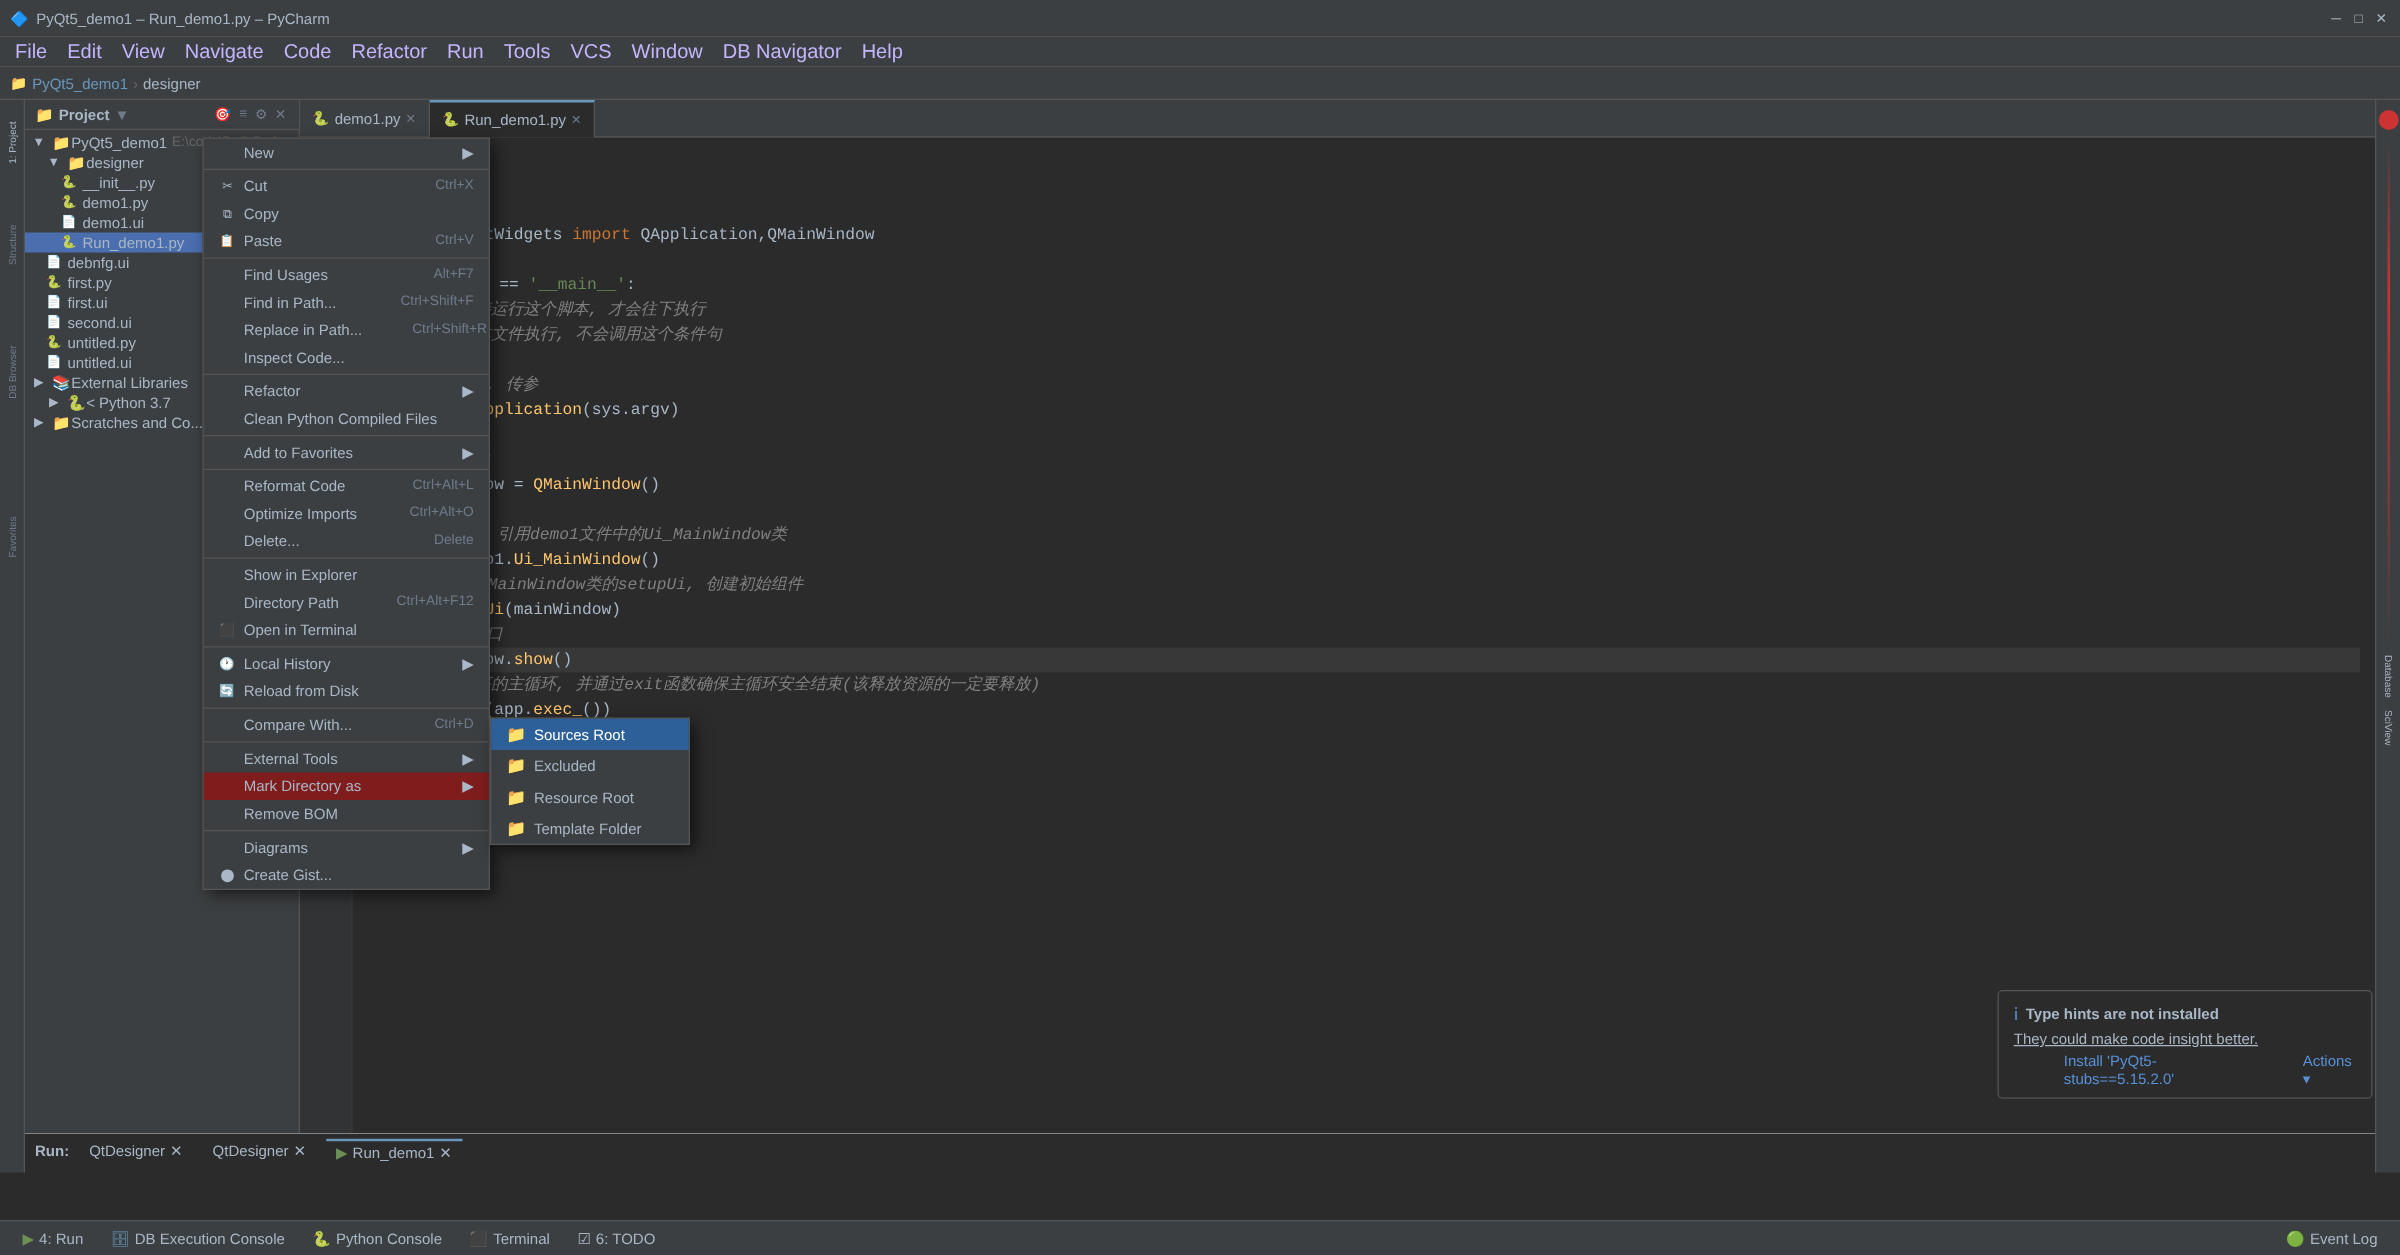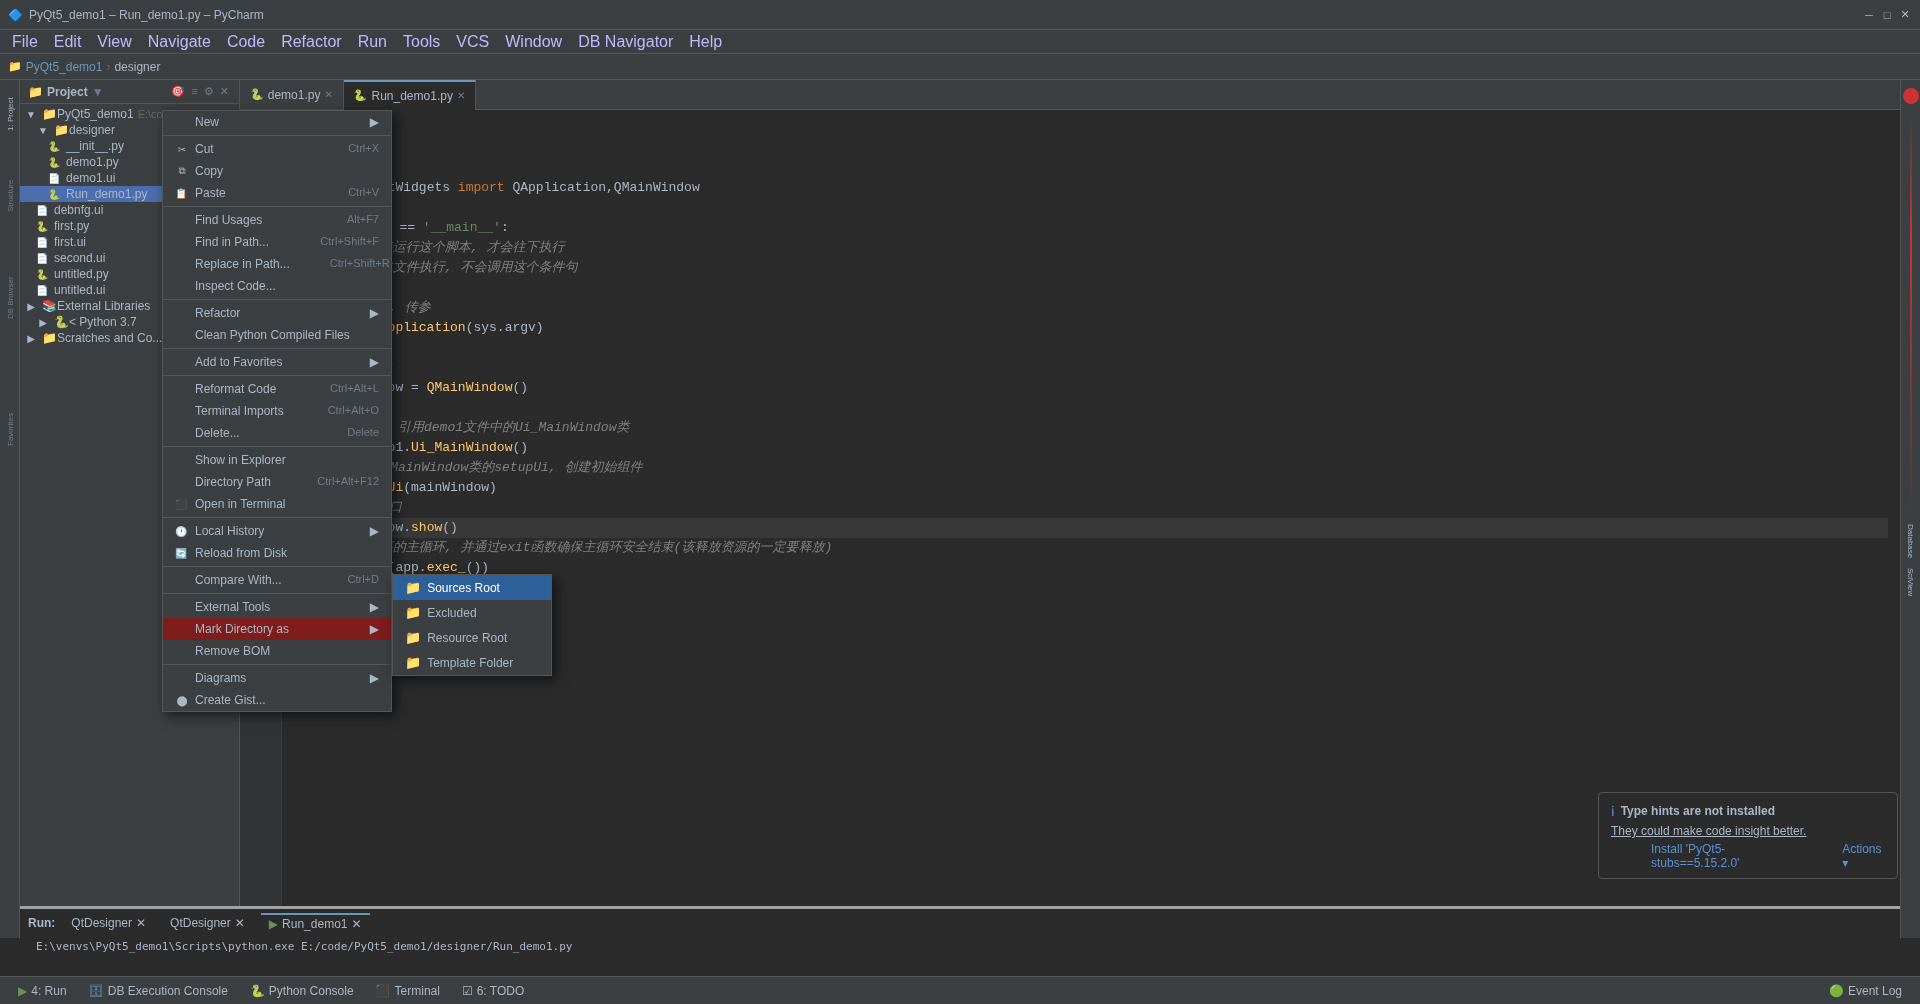--- a/index.html
+++ b/index.html
@@ -395,21 +395,21 @@
   <div class="ctx-item">
     <div class="ctx-item-left">
         <span class="ctx-icon"></span>
         <span>Reformat Code</span>
       </div>
     <span class="shortcut">Ctrl+Alt+L</span>
   </div>
   <div class="ctx-item">
     <div class="ctx-item-left">
         <span class="ctx-icon"></span>
-        <span>Terminal Imports</span>
+        <span>Optimize Imports</span>
       </div>
     <span class="shortcut">Ctrl+Alt+O</span>
   </div>
   <div class="ctx-item">
     <div class="ctx-item-left">
         <span class="ctx-icon"></span>
         <span>Delete...</span>
       </div>
     <span class="shortcut">Delete</span>
   </div>
@@ -516,38 +516,37 @@
     <span class="info-icon">ℹ</span>
     <strong>Type hints are not installed</strong>
   </div>
   <div class="hint-body">They could make code insight better.</div>
   <div style="display:flex; align-items:center; gap:8px; margin-top:4px;">
     <span class="hint-link">Install 'PyQt5-stubs==5.15.2.0'</span>
     <span class="hint-link">Actions ▾</span>
   </div>
 </div>
 
-<div id="run-panel" style="position:absolute; bottom:28px; left:20px; right:20px; height:70px; background:#2b2b2b; border-top:3px solid #a3a3a3;">
+<div id="run-panel" style="position:absolute; bottom:28px; left:20px; right:20px; height:70px; background:#2b2b2b; border-top:1px solid #a3a3a3;text-align:right;">
   <div id="run-panel-header">
     <span style="color:#a9b7c6; font-size:12px; font-weight:bold;">Run:</span>
     <div class="run-tab">
       <span>QtDesigner</span>
       <span class="close-x">✕</span>
     </div>
     <div class="run-tab">
       <span>QtDesigner</span>
       <span class="close-x">✕</span>
     </div>
     <div class="run-tab" style="border-top:2px solid #6897bb;">
       <span style="color:#6a9153;">▶</span>
       <span>Run_demo1</span>
       <span class="close-x">✕</span>
     </div>
   </div>
-  <div id="run-path">E:\venvs\PyQt5_demo1\Scripts\python.exe E:/code/PyQt5_demo1/designer/Run_demo1.py</div>
 </div>
 
 <div id="bottom-toolbar" style="position:absolute; bottom:0; left:0; right:0; height:28px;">
   <div class="bottom-tab">
     <span style="color:#6a9153;">▶</span>
     <span>4: Run</span>
   </div>
   <div class="bottom-tab">
     <span style="color:#6897bb;">🗄</span>
     <span>DB Execution Console</span>

